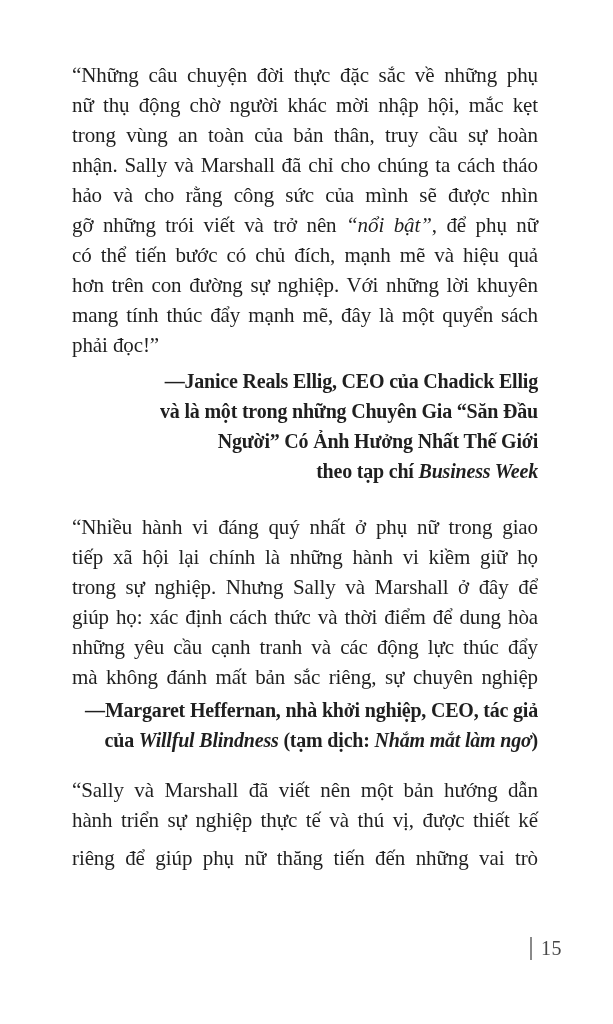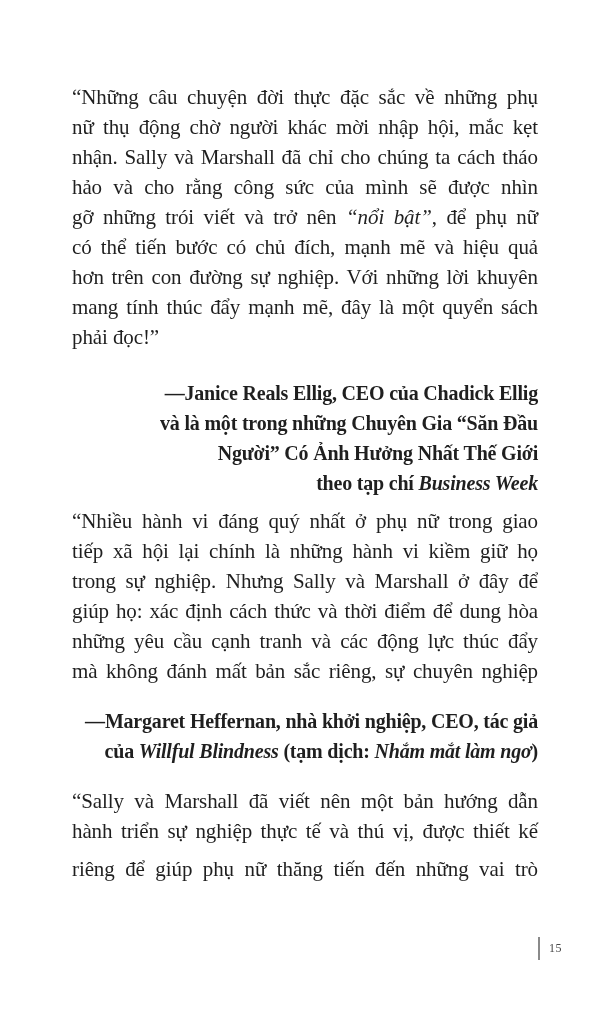--- a/index.html
+++ b/index.html
@@ -13,21 +13,21 @@
     position: relative;
     overflow: hidden;
   }
   .page {
     position: absolute;
     inset: 0;
     background: #ffffff;
   }
   .text-block {
     position: absolute;
-    top: 82px;
+    top: 60px;
     left: 72px;
     width: 466px;
   }
   .line {
     font-size: 21px;
     line-height: 30px;
     letter-spacing: -0.1px;
   }
   .quote .line {
     text-align: justify;
@@ -41,53 +41,54 @@
     text-align-last: justify;
     margin-top: 8px;
   }
   .attrib .line {
     font-weight: 700;
     text-align: right;
     font-size: 20px;
     line-height: 30px;
     letter-spacing: -0.2px;
   }
-  .attrib-1 { margin-top: 26px; }
-  .quote-2  { margin-top: 8px; }
-  .attrib-2 { margin-top: 20px; }
+  .attrib-1 { margin-top: 6px; }
+  .quote-2  { margin-top: 26px; }
+  .attrib-2 { margin-top: 3px; }
   .quote-3  { margin-top: 20px; }
   .it { font-style: italic; }
   .footer {
     position: absolute;
     top: 937px;
     right: 51px;
     display: flex;
     align-items: center;
   }
   .page-bar {
     width: 2px;
     height: 23px;
     background: #8a8a8a;
   }
   .page-num {
-    font-size: 12px;
+    font-size: 20px;
     line-height: 23px;
     color: #474747;
     margin-left: 9px;
     letter-spacing: 0.5px;
   }
 </style>
 </head>
 <body>
 
 <div class="page">
   <main class="text-block">
     <section class="quote quote-1">
         <div class="line"><span>“Những câu chuyện đời thực đặc sắc về những phụ</span></div>
         <div class="line"><span>nữ thụ động chờ người khác mời nhập hội, mắc kẹt</span></div>
+        <div class="line"><span>trong vùng an toàn của bản thân, truy cầu sự hoàn</span></div>
         <div class="line"><span>nhận. Sally và Marshall đã chỉ cho chúng ta cách tháo</span></div>
         <div class="line"><span>hảo và cho rằng công sức của mình sẽ được nhìn</span></div>
         <div class="line"><span>gỡ những trói viết và trở nên </span><span class="it">“nổi bật”</span><span>, để phụ nữ</span></div>
         <div class="line"><span>có thể tiến bước có chủ đích, mạnh mẽ và hiệu quả</span></div>
         <div class="line"><span>hơn trên con đường sự nghiệp. Với những lời khuyên</span></div>
         <div class="line"><span>mang tính thúc đẩy mạnh mẽ, đây là một quyển sách</span></div>
         <div class="line last-line"><span>phải đọc!”</span></div>
       </section>
 
     <section class="attrib attrib-1">

